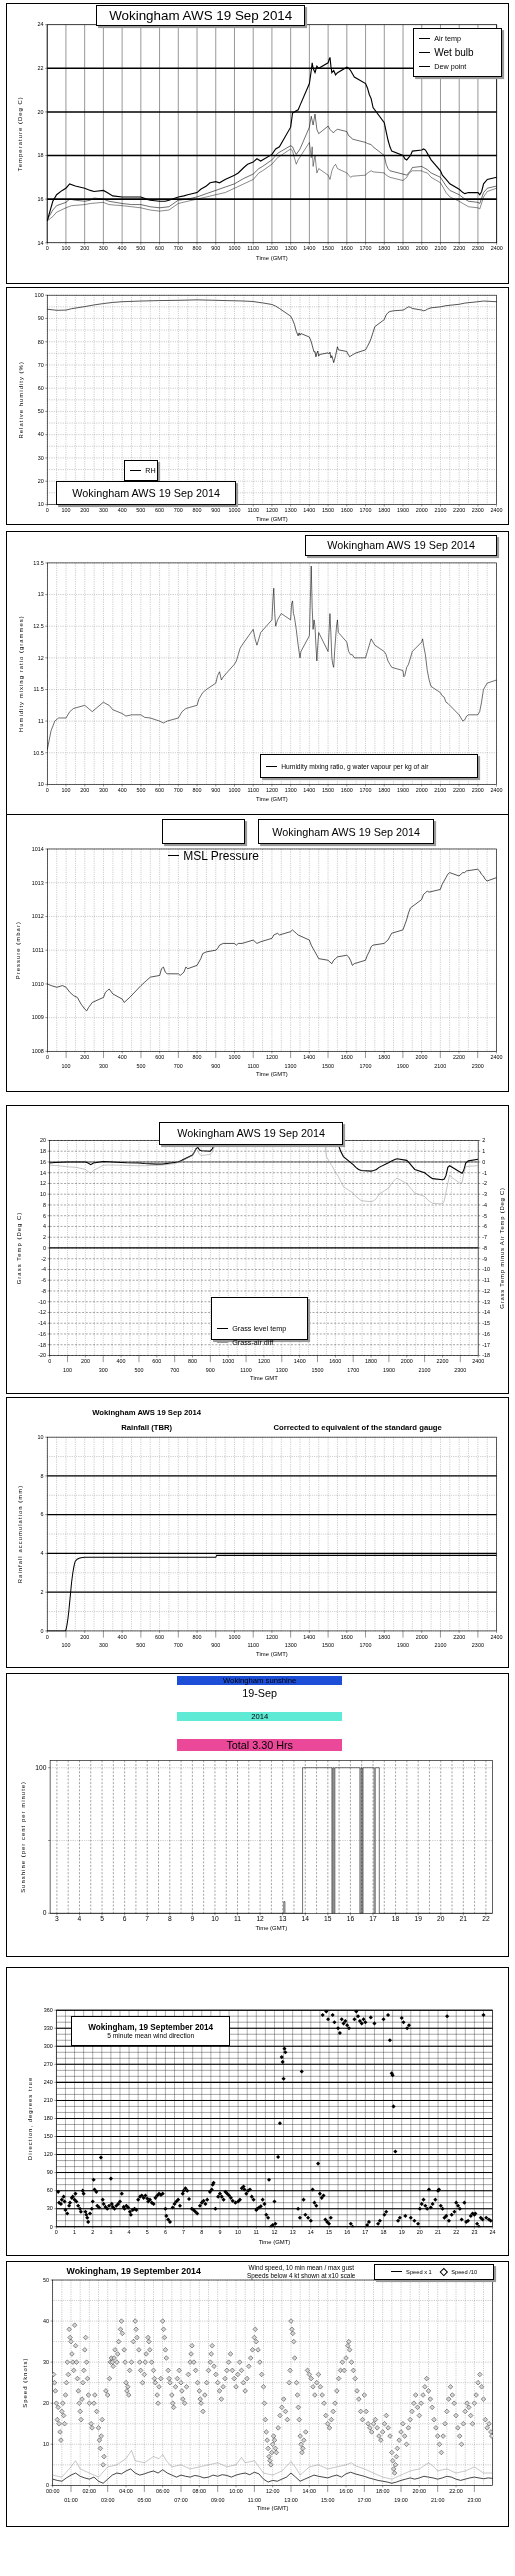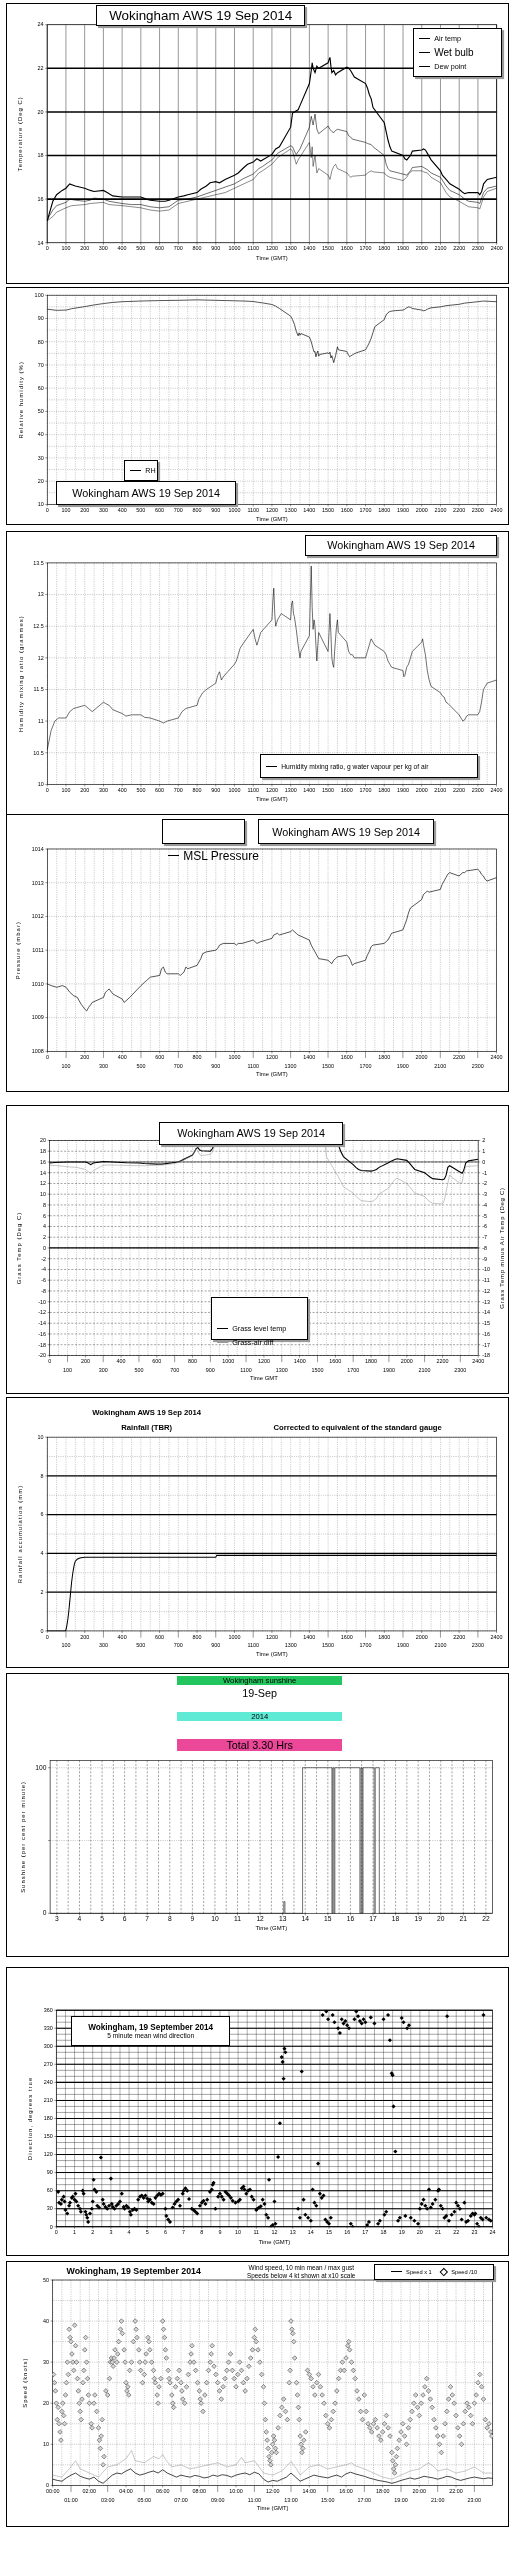--- a/index.html
+++ b/index.html
@@ -1097,21 +1097,21 @@
           <text x="929.8367346938775" y="480" text-anchor="middle">22</text>
           <line x1="79" y1="465" x2="83" y2="465" stroke="#000" stroke-width="0.8"></line>
           <text x="76" y="468.5" text-anchor="end">0</text>
           <line x1="79" y1="182.14285714285717" x2="83" y2="182.14285714285717" stroke="#000" stroke-width="0.8"></line>
           <text x="76" y="185.64285714285717" text-anchor="end">100</text>
           <line x1="79" y1="323.57142857142856" x2="83" y2="323.57142857142856" stroke="#000" stroke-width="0.8"></line>
           <text x="513" y="498" text-anchor="middle" font-size="11.5">Time (GMT)</text>
           <text x="35" y="316.5" text-anchor="middle" transform="rotate(-90 35 316.5)" font-size="11.5" letter-spacing="2">Sunshine (per cent per minute)</text>
         </g>
       </svg>
-    <div class="ptxt" style="left:170px;top:2.1px;width:165px;font-size:7.7px;background:#22c55e;">Wokingham sunshine</div>
+    <div class="ptxt" style="left:170px;top:2.1px;width:165px;font-size:7.7px;background:#1d4ed8;">Wokingham sunshine</div>
     <div class="ptxt" style="left:170px;top:13.4px;width:165px;font-size:10.8px;background:#fff;">19-Sep</div>
     <div class="ptxt" style="left:170px;top:38px;width:165px;font-size:7.7px;background:#5eead4;">2014</div>
     <div class="ptxt" style="left:170px;top:65px;width:165px;font-size:10.8px;background:#ec4899;">Total 3.30 Hrs</div>
   </div>
 
   <div class="panel" style="top:1967px;height:289px;">
     <svg class="plot" width="501" height="286" viewBox="0 0 972 556">
         <g>
           <line x1="95" y1="82" x2="95" y2="503" stroke="#000" stroke-width="0.6"></line>
           <line x1="112.66666666666666" y1="82" x2="112.66666666666666" y2="503" stroke="#000" stroke-width="0.6"></line>

